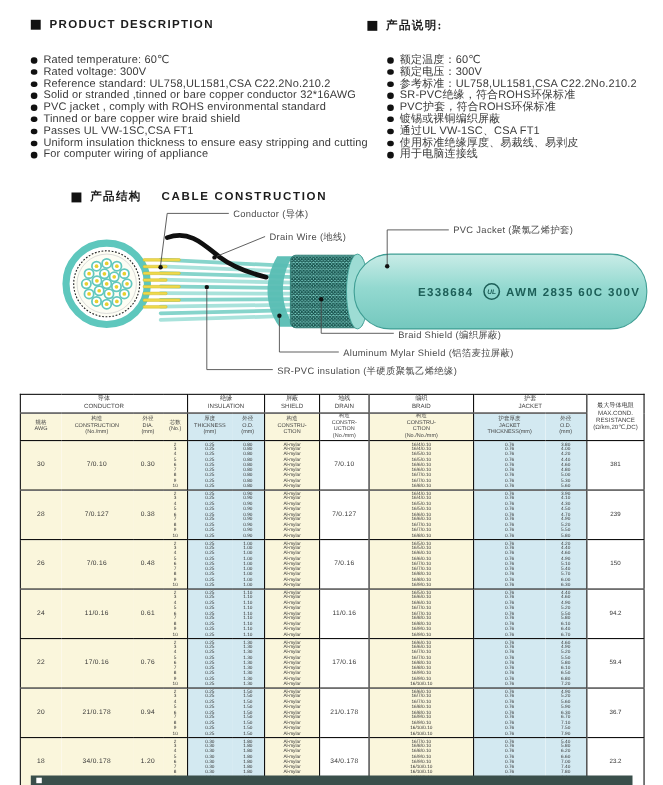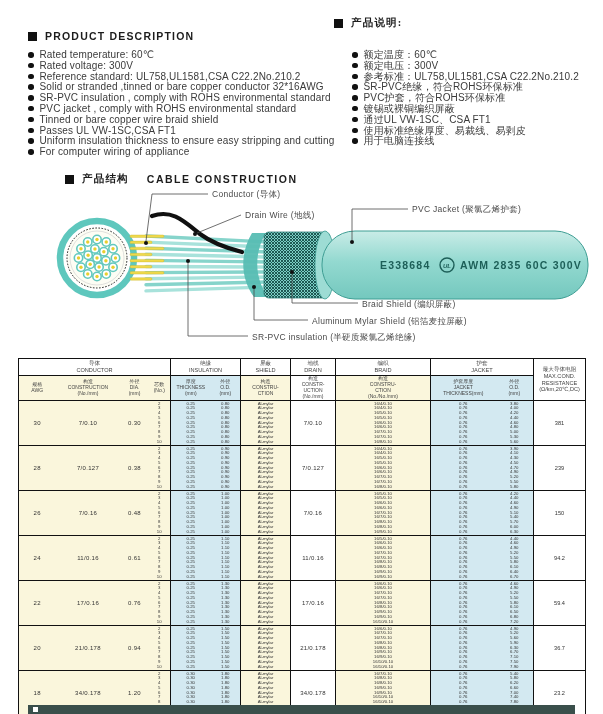--- a/index.html
+++ b/index.html
@@ -42,21 +42,21 @@
   .c-y{background:#FAF6DC;}
   .c-b{background:#D3E9F1;}
   .c-w{background:#ffffff;}
   
   .footer-bar{position:absolute;left:28px;top:705px;width:547px;height:9px;background:#3A4F4B;}
   .footer-logo{position:absolute;left:5px;top:2px;width:5px;height:5px;background:#fff;}
 </style>
 </head>
 <body>
 
-<div class="abs sec-title" style="left:28px;top:30px;">
+<div class="abs sec-title" style="left:28px;top:16px;">
   <span class="sq"></span>
   <span>PRODUCT DESCRIPTION</span>
 </div>
 <div class="abs sec-title" style="left:334px;top:16px;font-family:Liberation Serif, serif;">
   <span class="sq"></span>
   <span>产品说明:</span>
 </div>
 
 <div class="abs bullets" style="left:28px;top:50px;">
     <div class="bullet">
@@ -67,24 +67,20 @@
       <span class="dot"></span>
       <span class="btxt">Rated voltage: 300V</span>
     </div>
     <div class="bullet">
       <span class="dot"></span>
       <span class="btxt">Reference standard: UL758,UL1581,CSA C22.2No.210.2</span>
     </div>
     <div class="bullet">
       <span class="dot"></span>
       <span class="btxt">Solid or stranded ,tinned or bare copper conductor 32*16AWG</span>
-    </div>
-    <div class="bullet">
-      <span class="dot"></span>
-      <span class="btxt">SR-PVC insulation , comply with ROHS environmental standard</span>
     </div>
     <div class="bullet">
       <span class="dot"></span>
       <span class="btxt">PVC jacket , comply with ROHS environmental standard</span>
     </div>
     <div class="bullet">
       <span class="dot"></span>
       <span class="btxt">Tinned or bare copper wire braid shield</span>
     </div>
     <div class="bullet">

